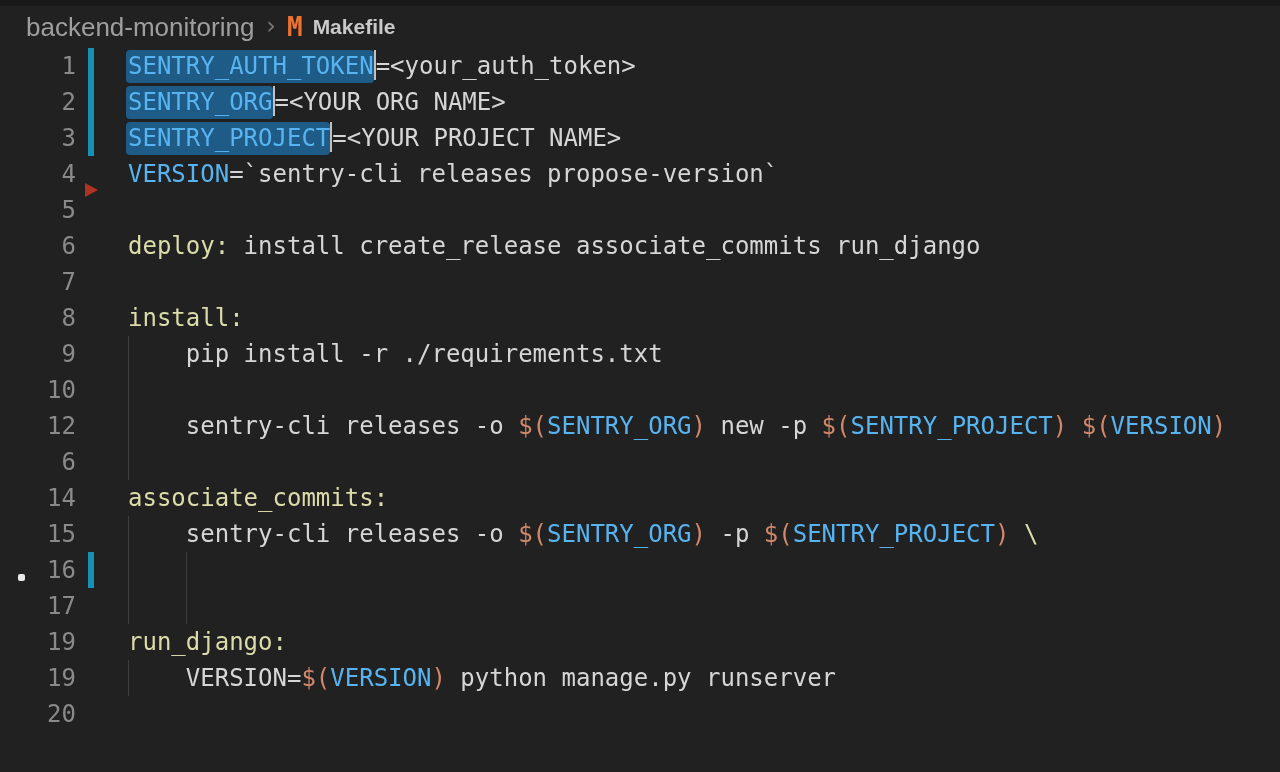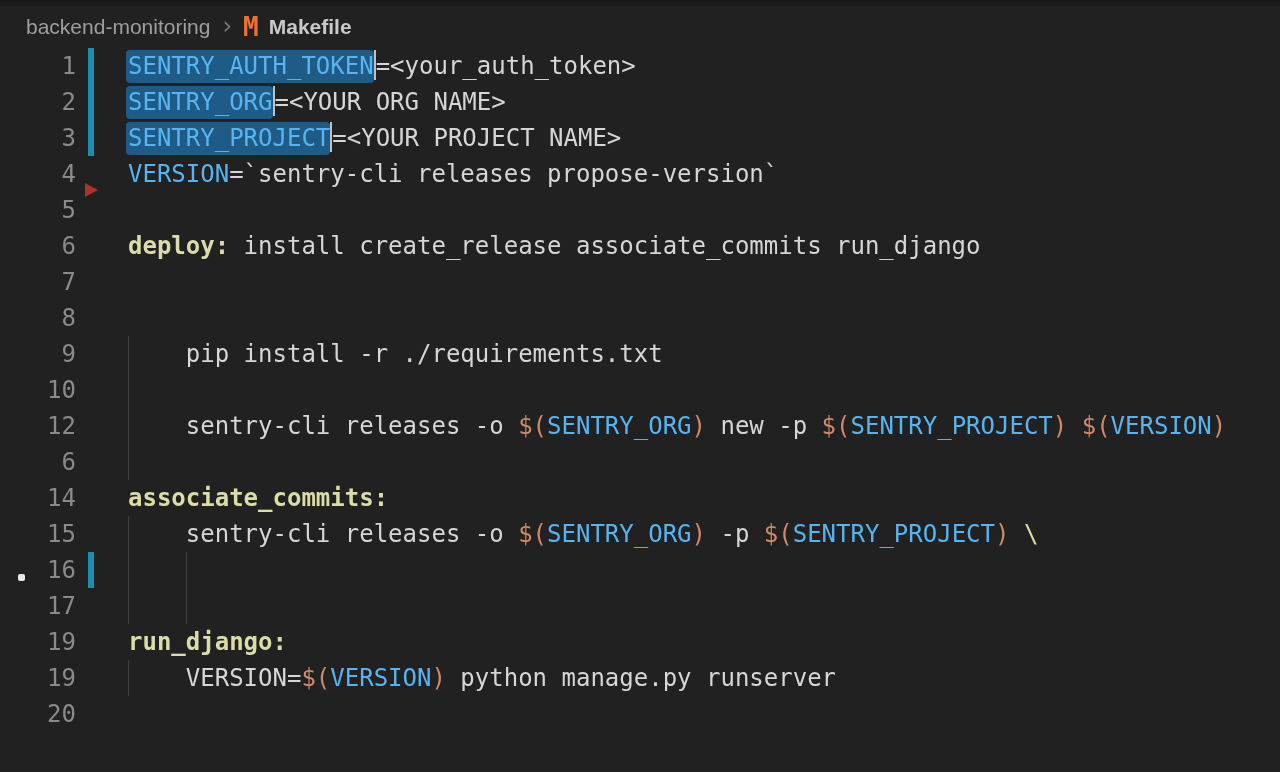--- a/index.html
+++ b/index.html
@@ -7,40 +7,40 @@
   body {
     background:var(--bg,#212121);
     font-family:"DejaVu Sans Mono", monospace;
   }
   .top-strip { height:6px; background:var(--strip,#191919); }
   .breadcrumb {
     height:42px; display:flex; align-items:center;
     padding-left:26px;
     font-family:"Liberation Sans", sans-serif;
   }
-  .bc-folder { color:var(--bc-folder,#9f9f9f); font-size:21px; }
+  .bc-folder { color:var(--bc-folder,#9f9f9f); font-size:26px; }
   .bc-sep { color:#767676; font-size:24px; margin:0 11px 2px 12px; font-family:"DejaVu Sans", sans-serif; }
   .bc-icon {
     color:var(--icon-orange,#ed7230); font-size:26px; font-weight:bold;
     font-family:"DejaVu Sans Mono", monospace; margin-right:10px; line-height:1;
   }
   .bc-file { color:var(--bc-file,#c9c9c9); font-size:21px;font-weight:bold; }
 
   .editor { position:relative; height:724px; }
   .line { position:relative; height:36px; width:1280px; white-space:pre; font-size:24px; line-height:36px; }
   .ln {
     position:absolute; left:0; top:0; width:76px; text-align:right;
     color:var(--ln,#8a8a8a);
   }
   .mod-bar { position:absolute; left:88px; top:0; bottom:0; width:6px; background:var(--mod,#1691b4); }
   .guide { position:absolute; top:0; bottom:0; width:1px; background:var(--guide,#3e3e3e); }
   .code { position:absolute; left:128px; top:0; height:36px; white-space:pre; }
   .tok-txt { color:var(--txt,#d6d6d6); }
   .tok-var { color:var(--var,#58b4f0); }
-  .tok-tgt { color:var(--tgt,#dcdcaa);font-weight:bold; }
+  .tok-tgt { color:var(--tgt,#dcdcaa); }
   .tok-punc { color:var(--punc,#d1886a); }
   .tok-esc { color:var(--tgt,#dcdcaa); }
   .sel { background:var(--sel,#1e5c87); border-radius:4px; padding:2px 0 3px 2px; margin-left:-2px; }
   .cursor { display:inline-block; width:2px; height:30px; background:var(--cursor,#c0c0c0); vertical-align:-6px; }
   .gutter-arrow {
     position:absolute; left:85px; width:0; height:0;
     border-left:13px solid var(--arrow,#ad3423);
     border-top:7px solid transparent; border-bottom:7px solid transparent;
   }
   .stray-dot { position:absolute; width:7px; height:7px; border-radius:2px; background:var(--dot,#e9e9e9); }
@@ -59,21 +59,21 @@
 
 <div class="editor">
   <div>
       <div class="line"><div class="mod-bar"></div><div class="ln">1</div><div class="code"><span class="tok-var sel">SENTRY_AUTH_TOKEN</span><span class="cursor"></span><span class="tok-txt">=&lt;your_auth_token&gt;</span></div></div>
       <div class="line"><div class="mod-bar"></div><div class="ln">2</div><div class="code"><span class="tok-var sel">SENTRY_ORG</span><span class="cursor"></span><span class="tok-txt">=&lt;YOUR ORG NAME&gt;</span></div></div>
       <div class="line"><div class="mod-bar"></div><div class="ln">3</div><div class="code"><span class="tok-var sel">SENTRY_PROJECT</span><span class="cursor"></span><span class="tok-txt">=&lt;YOUR PROJECT NAME&gt;</span></div></div>
       <div class="line"><div class="ln">4</div><div class="code"><span class="tok-var">VERSION</span><span class="tok-txt">=`sentry-cli releases propose-version`</span></div></div>
       <div class="line"><div class="ln">5</div><div class="code"></div></div>
       <div class="line"><div class="ln">6</div><div class="code"><span class="tok-tgt">deploy:</span><span class="tok-txt"> install create_release associate_commits run_django</span></div></div>
       <div class="line"><div class="ln">7</div><div class="code"></div></div>
-      <div class="line"><div class="ln">8</div></div>
+      <div class="line"><div class="ln">8</div><div class="code"><span class="tok-tgt">install:</span></div></div>
       <div class="line"><div class="ln">9</div><div class="guide" style="left: 128px;"></div><div class="code"><span class="tok-txt">    pip install -r ./requirements.txt</span></div></div>
       <div class="line"><div class="ln">10</div><div class="guide" style="left: 128px;"></div><div class="code"></div></div>
       <div class="line"><div class="ln">12</div><div class="guide" style="left: 128px;"></div><div class="code"><span class="tok-txt">    sentry-cli releases -o </span><span class="tok-punc">$(</span><span class="tok-var">SENTRY_ORG</span><span class="tok-punc">)</span><span class="tok-txt"> new -p </span><span class="tok-punc">$(</span><span class="tok-var">SENTRY_PROJECT</span><span class="tok-punc">)</span><span class="tok-txt"> </span><span class="tok-punc">$(</span><span class="tok-var">VERSION</span><span class="tok-punc">)</span></div></div>
       <div class="line"><div class="ln">6</div><div class="guide" style="left: 128px;"></div><div class="code"></div></div>
       <div class="line"><div class="ln">14</div><div class="code"><span class="tok-tgt">associate_commits:</span></div></div>
       <div class="line"><div class="ln">15</div><div class="guide" style="left: 128px;"></div><div class="code"><span class="tok-txt">    sentry-cli releases -o </span><span class="tok-punc">$(</span><span class="tok-var">SENTRY_ORG</span><span class="tok-punc">)</span><span class="tok-txt"> -p </span><span class="tok-punc">$(</span><span class="tok-var">SENTRY_PROJECT</span><span class="tok-punc">)</span><span class="tok-txt"> </span><span class="tok-esc">\</span></div></div>
       <div class="line"><div class="mod-bar"></div><div class="ln">16</div><div class="guide" style="left: 128px;"></div><div class="guide" style="left: 185.8px;"></div></div>
       <div class="line"><div class="ln">17</div><div class="guide" style="left: 128px;"></div><div class="guide" style="left: 185.8px;"></div><div class="code"></div></div>
       <div class="line"><div class="ln">19</div><div class="code"><span class="tok-tgt">run_django:</span></div></div>
       <div class="line"><div class="ln">19</div><div class="guide" style="left: 128px;"></div><div class="code"><span class="tok-txt">    VERSION=</span><span class="tok-punc">$(</span><span class="tok-var">VERSION</span><span class="tok-punc">)</span><span class="tok-txt"> python manage.py runserver</span></div></div>

